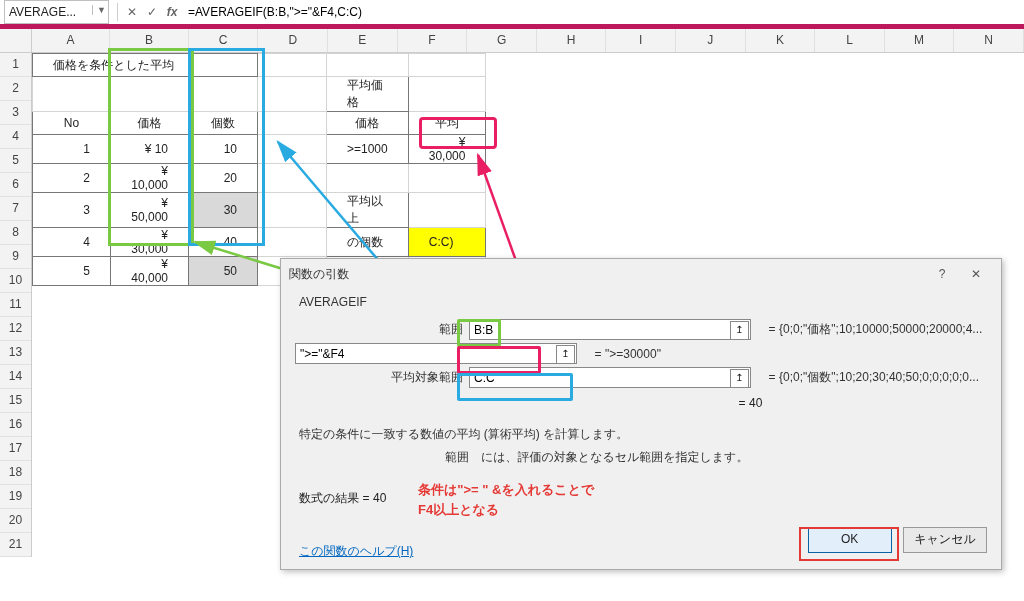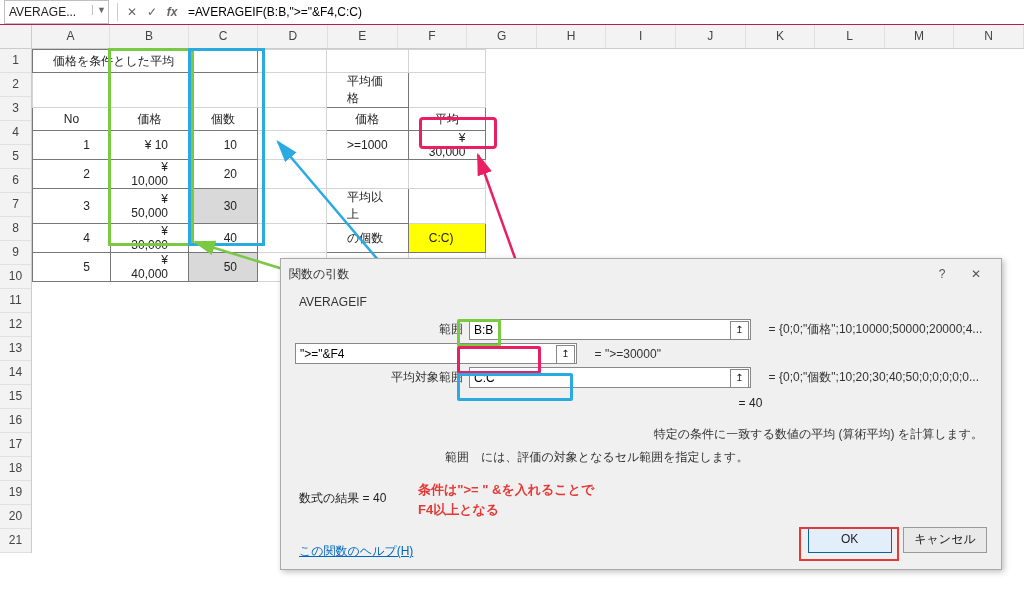--- a/index.html
+++ b/index.html
@@ -1,19 +1,19 @@
 <!DOCTYPE html>
 <html><head>
 <meta charset="utf-8">
 <style>
 html,body{margin:0;padding:0;font-family:"Meiryo UI","Yu Gothic UI",sans-serif;font-size:12px;background:#fff;color:#222;}
 .page{position:relative;width:1024px;height:601px;overflow:hidden;}
 
 
-.fbar{display:flex;align-items:center;height:24px;border-bottom:1px solid #be185d;background:#fff;}
+.fbar{display:flex;align-items:center;height:24px;border-bottom:5px solid #be185d;background:#fff;}
 .namebox{width:95px;height:22px;border:1px solid #bfbfbf;margin:0 4px;display:flex;align-items:center;padding:0 4px;position:relative;background:#fff;}
 .namebox .dd{position:absolute;right:2px;top:4px;border-left:1px solid #bfbfbf;padding-left:4px;color:#666;font-size:9px;}
 .fb-sep{width:1px;height:18px;background:#ccc;margin:0 4px;}
 .fb-ic{width:20px;text-align:center;color:#666;}
 .fx{font-style:italic;font-weight:bold;color:#666;}
 .formula-area{flex:1;padding:0 6px;color:#000;}
 
 
 .grid{position:relative;}
 .hdr-row{display:flex;height:23px;background:#f3f3f3;border-bottom:1px solid #ccc;}
@@ -47,21 +47,21 @@
 .dlg-title .ic{width:34px;text-align:center;color:#555;cursor:pointer;}
 .dlg-body{padding:4px 14px 10px 14px;}
 .fn-name{color:#333;margin:2px 0 10px 4px;}
 .arg-row{display:flex;align-items:center;margin:3px 0;}
 .arg-lbl{width:168px;text-align:right;padding-right:6px;color:#333;}
 .arg-in{position:relative;width:282px;}
 .arg-in input{width:100%;height:21px;border:1px solid #888;padding:0 20px 0 4px;box-sizing:border-box;background:#fff;font-family:inherit;font-size:12px;}
 .arg-collapse{position:absolute;right:2px;top:2px;width:17px;height:17px;border:1px solid #888;background:#fff;text-align:center;line-height:15px;font-size:10px;}
 .arg-res{padding-left:14px;color:#333;}
 .eq{display:inline-block;width:14px;text-align:center;}
-.desc{margin:16px 4px 6px 4px;color:#333;text-align:right;}
+.desc{margin:16px 4px 6px 4px;color:#333;}
 .desc2{margin:6px 4px 6px 150px;color:#333;}
 .final-row{margin:24px 4px 6px 4px;}
 .help{color:#0066c0;text-decoration:underline;cursor:pointer;margin-left:4px;margin-top:36px;}
 .btn-row{position:absolute;right:14px;bottom:16px;}
 .btn{display:inline-block;min-width:82px;height:24px;line-height:22px;text-align:center;border:1px solid #999;background:#e9e9e9;margin-left:8px;cursor:pointer;}
 .btn.primary{border:1px solid #0a64a4;background:#e3eefb;}
 .btn-ok-hl{position:absolute;border:2px solid #e53935;pointer-events:none;}
 
 
 .hl{position:absolute;border:3px solid;border-radius:2px;pointer-events:none;}

